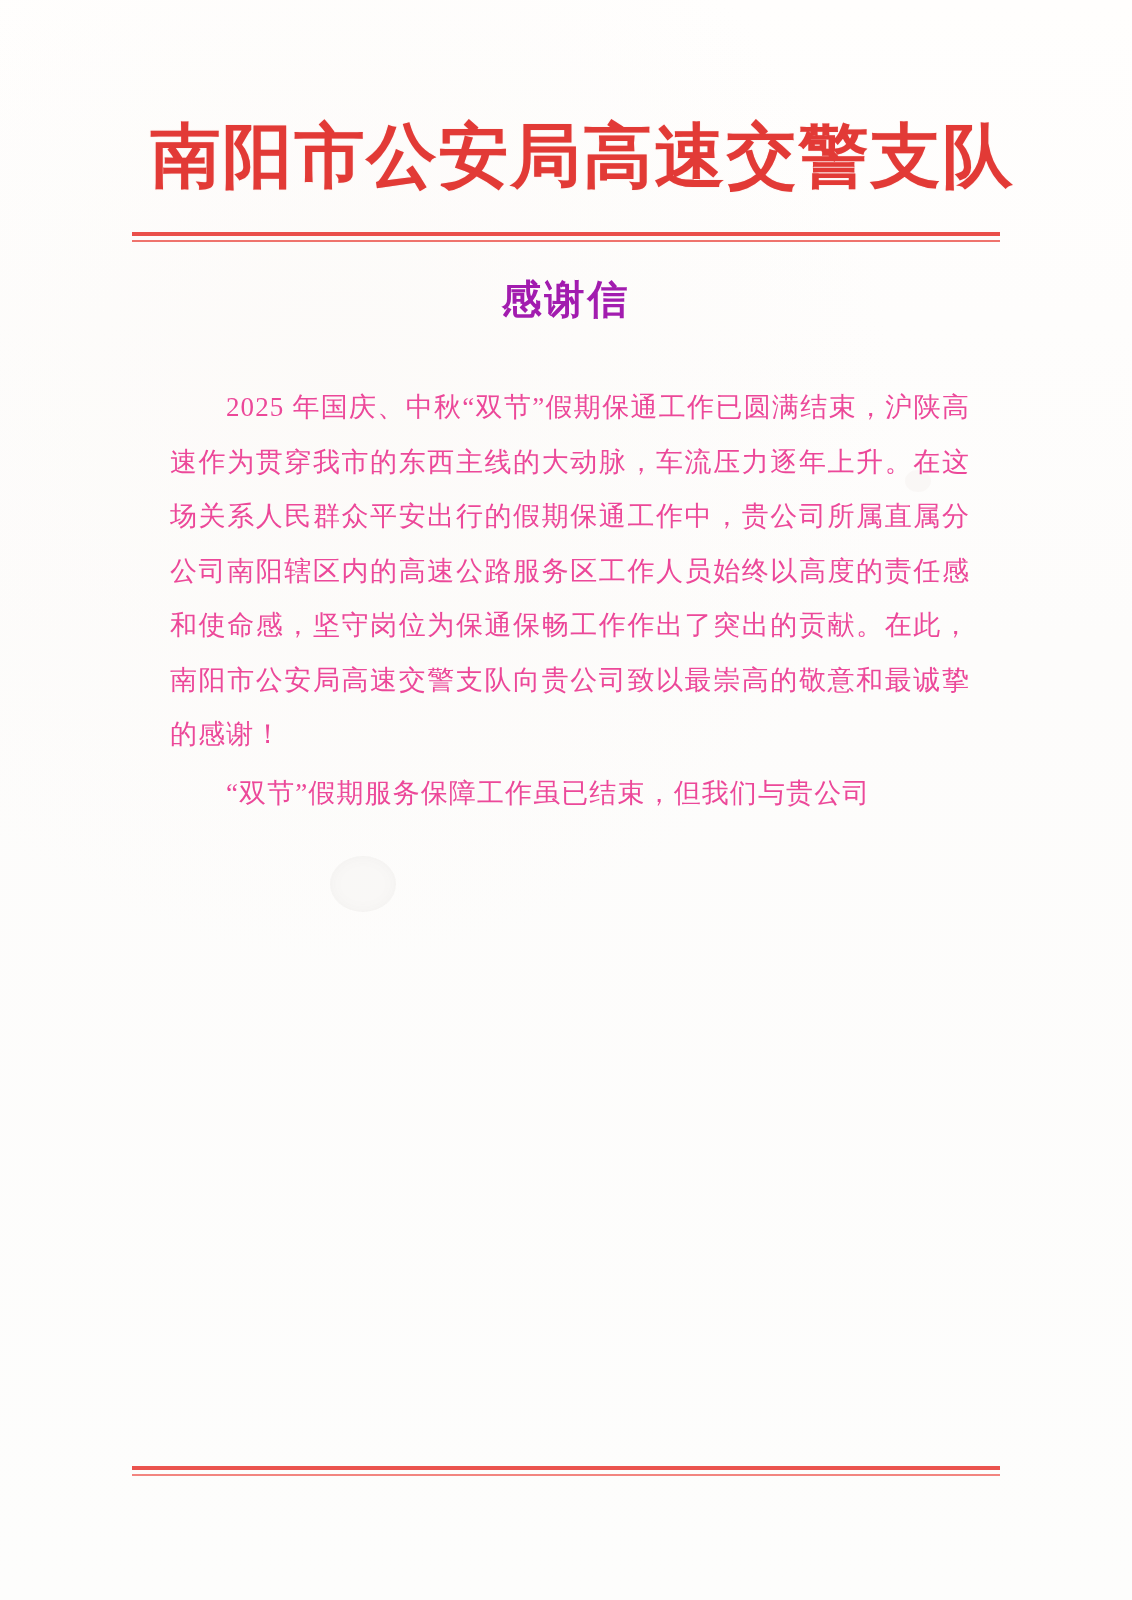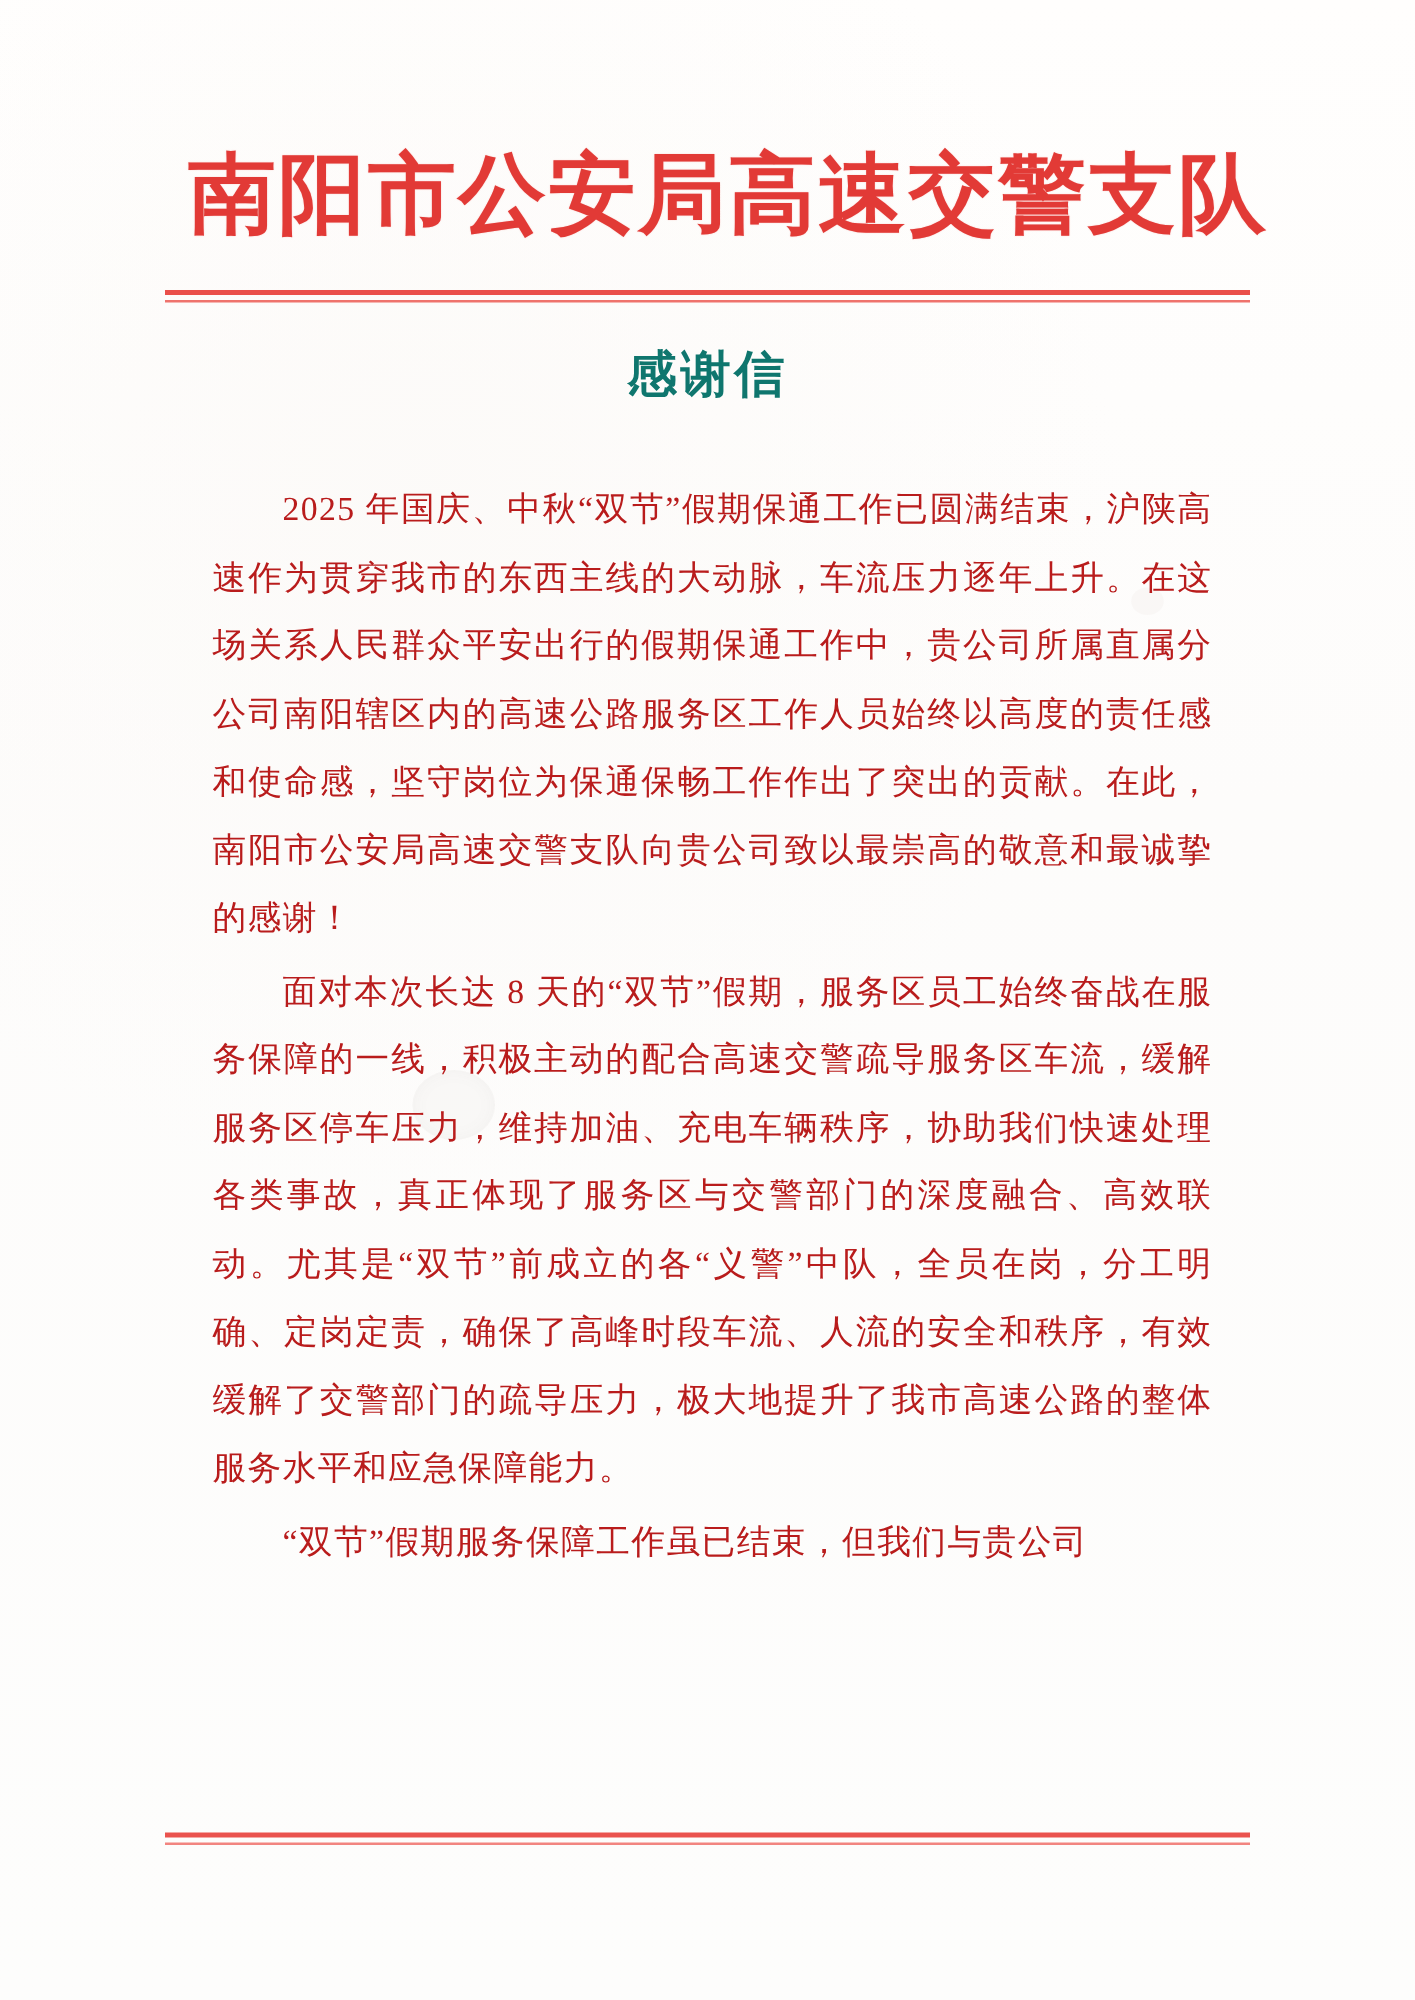--- a/index.html
+++ b/index.html
@@ -73,21 +73,21 @@
 
   
   .doc-title {
     position: absolute;
     left: 0; right: 0;
     top: 272px;
     text-align: center;
     font-family: "Liberation Serif", "DejaVu Serif", serif;
     font-weight: bold;
     font-size: 40px;
-    color: #0f766e;
+    color: #a21caf;
     letter-spacing: 3px;
   }
 
   
   .body-block {
     position: absolute;
     left: 170px;
     width: 800px;
     top: 380px;
     color: #2a3340;
@@ -99,21 +99,21 @@
     color: #27303c;
     margin-bottom: 10px;
   }
   .para {
     font-size: 27px;
     line-height: 2.02;
     letter-spacing: 1.1px;
     text-indent: 56px;
     text-align: justify;
     text-justify: inter-ideograph;
-    color: #b91c1c;
+    color: #ec4899;
     margin: 0 0 4px 0;
   }
 
   
   .footer-rule-group {
     position: absolute;
     left: 132px;
     right: 132px;
     top: 1466px;
   }
@@ -157,21 +157,20 @@
     <div class="rule-gap"></div>
     <div class="rule-thin"></div>
   </div>
 
   <div class="doc-title">感谢信</div>
 
   <div class="body-block">
 
     <p class="para">2025 年国庆、中秋“双节”假期保通工作已圆满结束，沪陕高速作为贯穿我市的东西主线的大动脉，车流压力逐年上升。在这场关系人民群众平安出行的假期保通工作中，贵公司所属直属分公司南阳辖区内的高速公路服务区工作人员始终以高度的责任感和使命感，坚守岗位为保通保畅工作作出了突出的贡献。在此，南阳市公安局高速交警支队向贵公司致以最崇高的敬意和最诚挚的感谢！</p>
 
-    <p class="para">面对本次长达 8 天的“双节”假期，服务区员工始终奋战在服务保障的一线，积极主动的配合高速交警疏导服务区车流，缓解服务区停车压力，维持加油、充电车辆秩序，协助我们快速处理各类事故，真正体现了服务区与交警部门的深度融合、高效联动。尤其是“双节”前成立的各“义警”中队，全员在岗，分工明确、定岗定责，确保了高峰时段车流、人流的安全和秩序，有效缓解了交警部门的疏导压力，极大地提升了我市高速公路的整体服务水平和应急保障能力。</p>
 
     <p class="para">“双节”假期服务保障工作虽已结束，但我们与贵公司</p>
   </div>
 
   <div class="footer-rule-group">
     <div class="footer-rule-thick"></div>
     <div class="footer-rule-gap"></div>
     <div class="footer-rule-thin"></div>
   </div>
 

